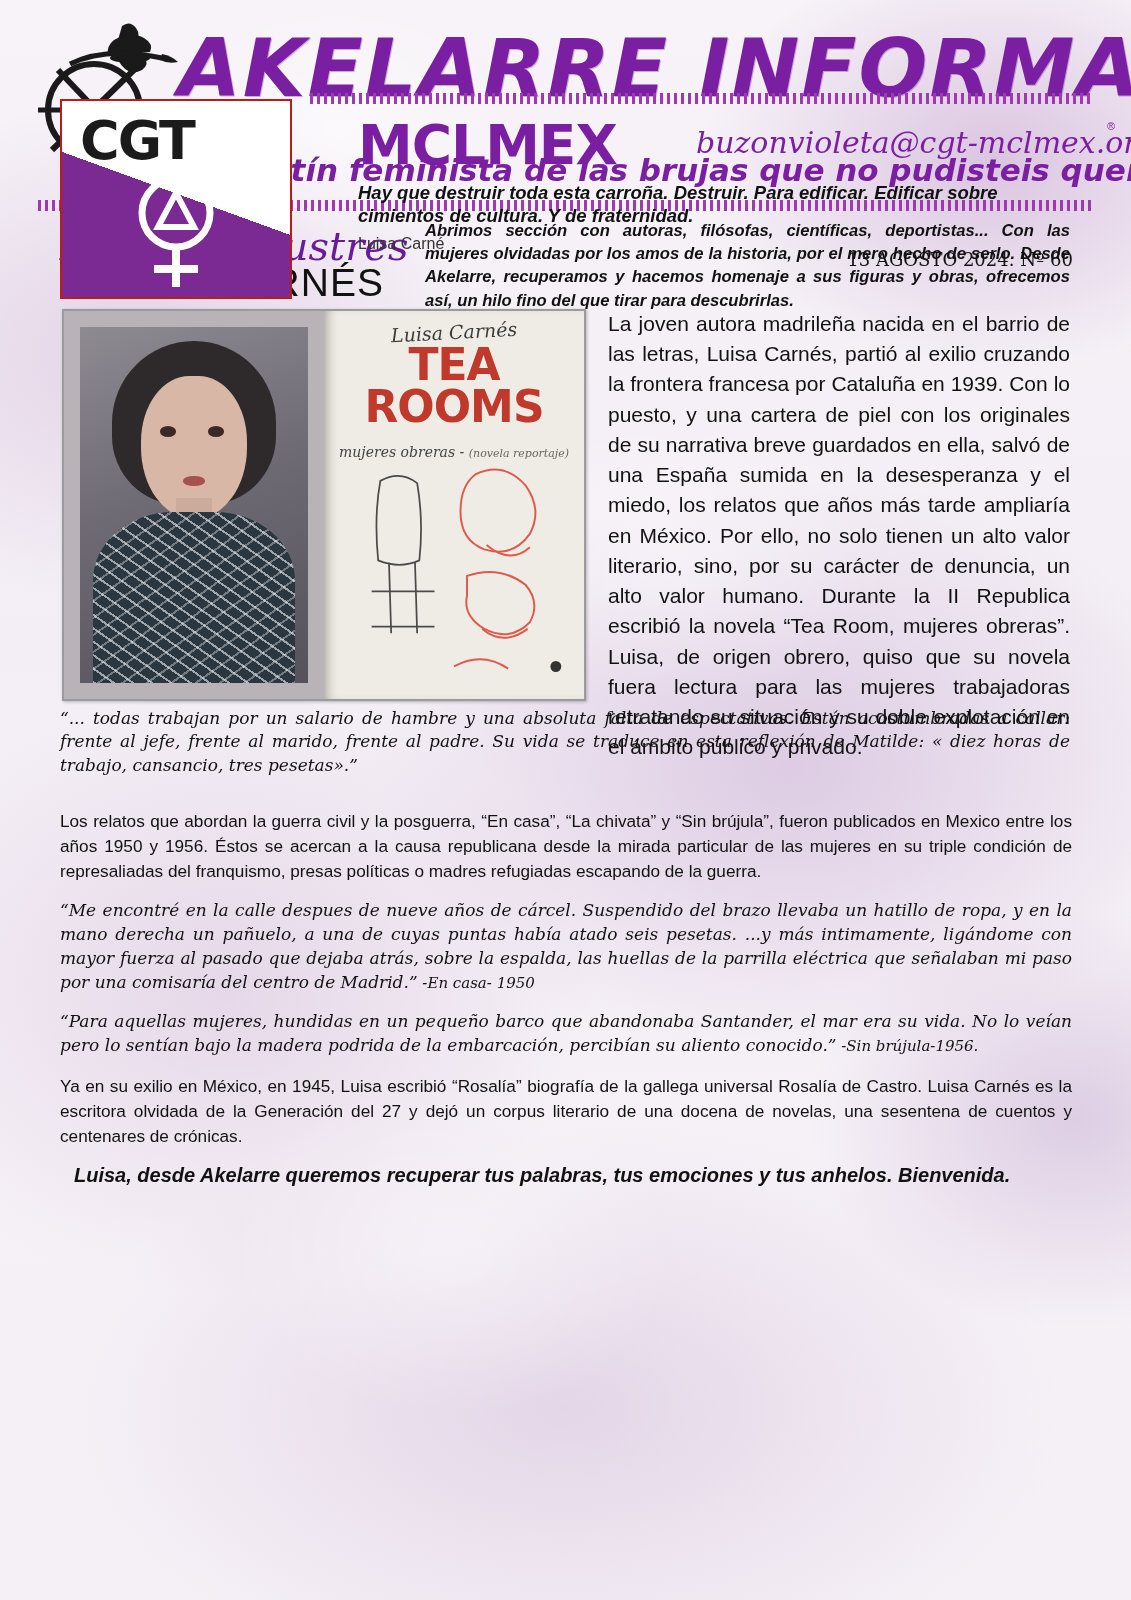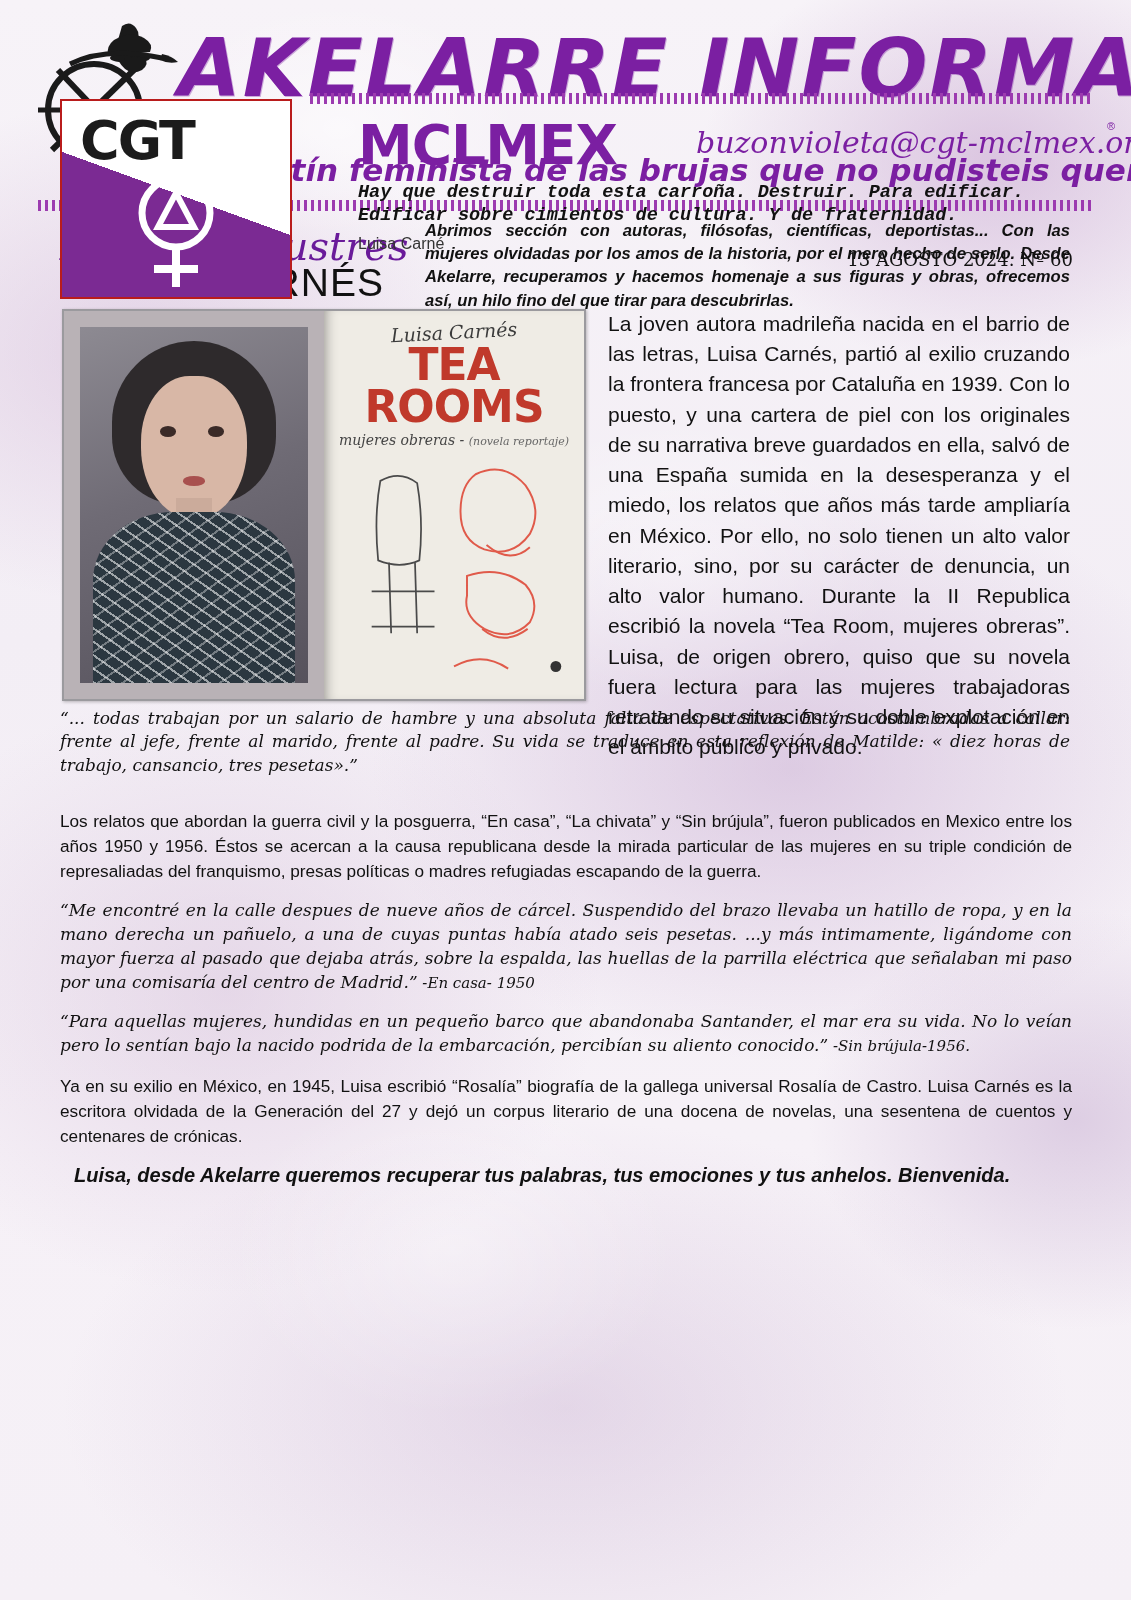--- a/index.html
+++ b/index.html
@@ -215,21 +215,21 @@
     color: #c0392b;
     text-align: center;
     letter-spacing: -1px;
   }
   .cover-sub {
     font-family: "DejaVu Serif", serif;
     font-style: italic;
     font-size: 14px;
     color: #444;
     text-align: center;
-    margin-top: 4px;
+    margin-top: 16px;
   }
   .cover-sub .paren { font-size: 11px; color: #666; }
   .cover-art { position: absolute; left: 0; right: 0; top: 150px; bottom: 6px; }
   .cover-art svg { width: 100%; height: 100%; }
 
   .lede {
     position: absolute;
     left: 608px; top: 0;
     width: 462px;
     font-size: 21px;
@@ -332,21 +332,21 @@
     font-style: italic;
     font-size: 30px;
     color: #7b1fa2;
     white-space: nowrap;
     margin-left: 36px;
   }
   .foot-quote {
     position: absolute;
     left: 358px; top: 104px;
     width: 712px;
-    font-family: Liberation Mono, monospace;
+    font-family: Liberation Sans, sans-serif;
     font-style: italic;
     font-weight: bold;
     font-size: 18.5px;
     line-height: 1.26;
     color: #111;
   }
   .foot-quote-author {
     position: absolute;
     left: 358px; top: 158px;
     font-size: 16px;
@@ -449,21 +449,21 @@
 
     <div class="flow">
       <p class="para">Los relatos que abordan la guerra civil y la posguerra, “En casa”, “La chivata” y “Sin brújula”, fueron publicados en Mexico entre los años 1950 y 1956. Éstos se acercan a la causa republicana desde la mirada particular de las mujeres en su triple condición de represaliadas del franquismo, presas políticas o madres refugiadas escapando de la guerra.</p>
 
       <p class="quote">
         <span>“Me encontré en la calle despues de nueve años de cárcel. Suspendido del brazo llevaba un hatillo de ropa, y en la mano derecha un pañuelo, a una de cuyas puntas había atado seis pesetas. ...y más intimamente, ligándome con mayor fuerza al pasado que dejaba atrás, sobre la espalda, las huellas de la parrilla eléctrica que señalaban mi paso por una comisaría del centro de Madrid.”</span><span class="src"> -En casa- 1950</span>
       </p>
 
 
       <p class="quote">
-        <span>“Para aquellas mujeres, hundidas en un pequeño barco que abandonaba Santander, el mar era su vida. No lo veían pero lo sentían bajo la nacido podrida de la embarcación, percibían su aliento conocido.”</span><span class="src"> -Sin brújula-1956.</span>
+        <span>“Para aquellas mujeres, hundidas en un pequeño barco que abandonaba Santander, el mar era su vida. No lo veían pero lo sentían bajo la madera podrida de la embarcación, percibían su aliento conocido.”</span><span class="src"> -Sin brújula-1956.</span>
       </p>
 
       <p class="para">Ya en su exilio en México, en 1945, Luisa escribió “Rosalía” biografía de la gallega universal Rosalía de Castro. Luisa Carnés es la escritora olvidada de la Generación del 27 y dejó un corpus literario de una docena de novelas, una sesentena de cuentos y centenares de crónicas.</p>
       <p class="closing">Luisa, desde Akelarre queremos recuperar tus palabras, tus emociones y tus anhelos. Bienvenida.</p>
     </div>
   </div>
 
   <div class="footer">
     <div class="dash-rule bottom"></div>
 

